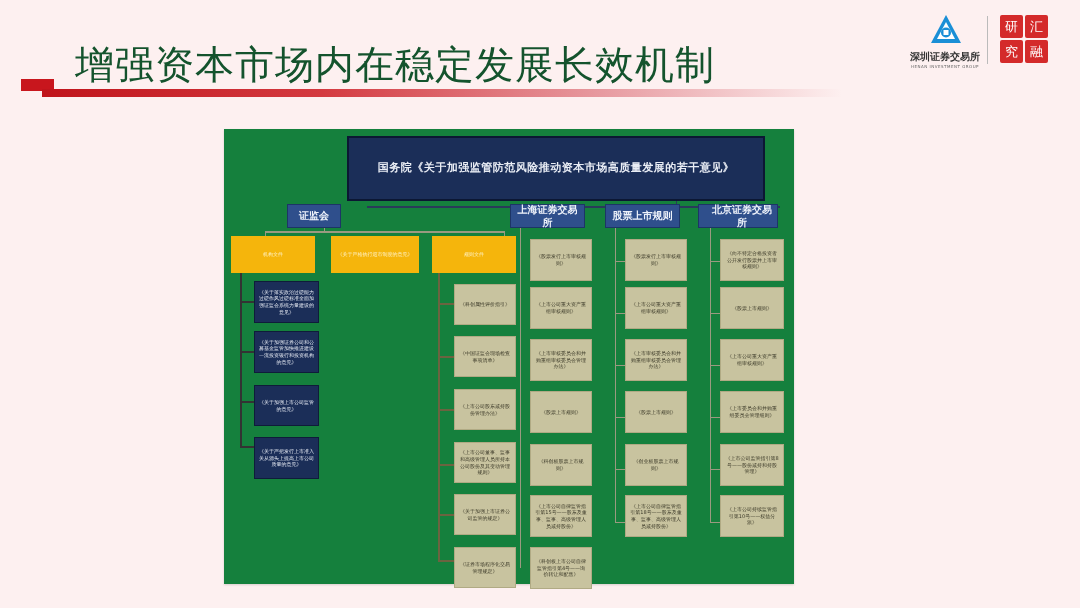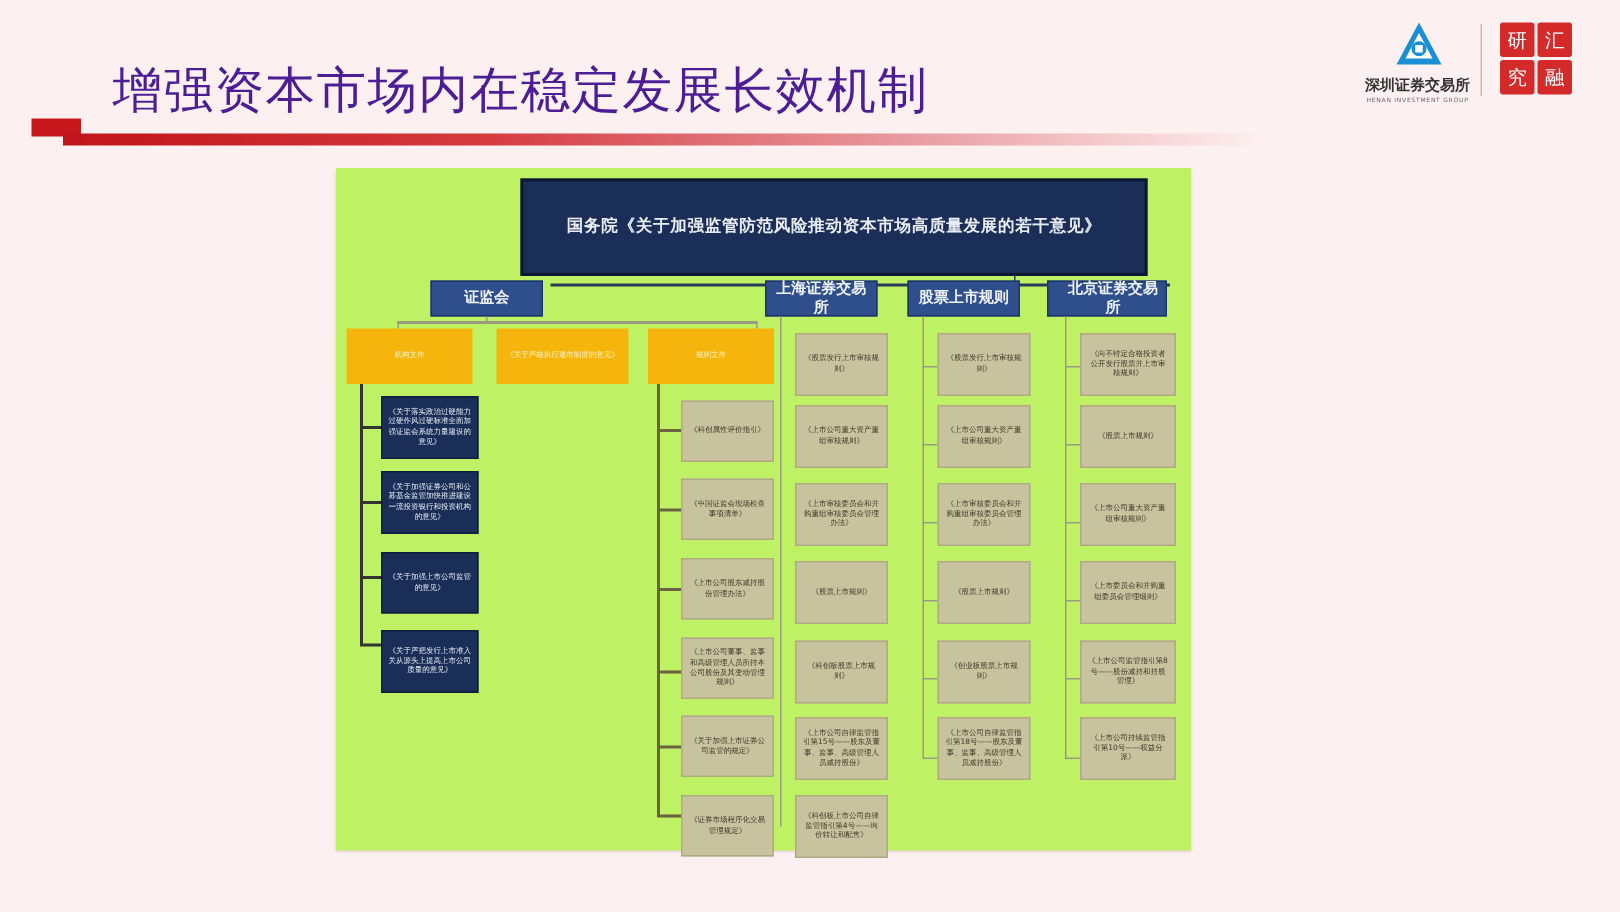--- a/index.html
+++ b/index.html
@@ -4,21 +4,21 @@
 <style>
   * { box-sizing: border-box; margin: 0; padding: 0; }
   html, body { width: 1080px; height: 608px; overflow: hidden; }
   body {
     background: #fdf0f0;
     font-family: "DejaVu Sans", "Liberation Sans", sans-serif;
     position: relative;
   }
   .slide-title {
     position: absolute; left: 75px; top: 38px;
-    font-size: 33px; color: #4c1d95; letter-spacing: 1px;
+    font-size: 39px; color: #14532d; letter-spacing: 1px;
     font-weight: normal;
   }
   .title-bar-block {
     position: absolute; left: 21px; top: 79px; width: 33px; height: 12px;
     background: #c8161d;
   }
   .title-bar-line {
     position: absolute; left: 42px; top: 89px; width: 800px; height: 8px;
     background: linear-gradient(to right, #c0141b 0%, #d43a40 35%, #e79aa0 70%, rgba(253,240,240,0) 100%);
   }
@@ -26,22 +26,22 @@
   .logo-group { position: absolute; left: 910px; top: 14px; width: 70px; height: 56px; }
   .logo-mark { position: absolute; left: 20px; top: 0; width: 32px; height: 32px; }
   .logo-cn { position: absolute; left: 0; top: 36px; width: 70px; text-align: center; font-size: 10px; color: #333; font-weight: bold; letter-spacing: 0; }
   .logo-en { position: absolute; left: 0; top: 50px; width: 70px; text-align: center; font-size: 4px; color: #666; letter-spacing: 0.5px; }
   .logo-divider { position: absolute; left: 987px; top: 16px; width: 1px; height: 48px; background: #bbb; }
   .seal { position: absolute; left: 1000px; top: 15px; width: 48px; height: 48px; display: grid; grid-template-columns: 1fr 1fr; grid-template-rows: 1fr 1fr; gap: 2px; }
   .seal-cell { background: #d42a2a; color: #fff; font-size: 13px; display: flex; align-items: center; justify-content: center; border-radius: 2px; }
 
   
   .panel {
-    position: absolute; left: 224px; top: 112px; width: 570px; height: 455px;
-    background: #bef264;
+    position: absolute; left: 224px; top: 129px; width: 570px; height: 455px;
+    background: #15803d;
     box-shadow: 0 1px 2px rgba(0,0,0,0.15);
   }
   .box { position: absolute; display: flex; align-items: center; justify-content: center; text-align: center; line-height: 1.35; padding: 2px 4px; }
   .navy { background: #1b2e58; color: #e8ecf4; border: 1px solid #0f1c3a; }
   .blue { background: #2f4f8c; color: #eef2fa; border: 1px solid #1d3566; }
   .gold { background: #f5b50c; color: #fff3c8; }
   .khaki { background: #c8c39f; color: #3d3b2a; border: 1px solid #b0aa84; }
   .root-box { left: 123px; top: 7px; width: 418px; height: 65px; font-size: 11px; font-weight: bold; letter-spacing: 0.5px; border: 2px solid #0c1733; }
   .l1 { top: 72px; height: 24px; font-size: 10px; font-weight: bold; }
   .gold-box { top: 107px; height: 37px; font-size: 5px; }
@@ -77,21 +77,21 @@
   <div class="seal-cell">融</div>
 </div>
 
 <div class="panel">
 
   <div class="box navy root-box">国务院《关于加强监管防范风险推动资本市场高质量发展的若干意见》</div>
 
   <div class="line navyline" style="left:452px;top:72px;width:1px;height:6px;"></div>
   <div class="line navyline" style="left:143px;top:77px;width:413px;height:2px;"></div>
 
-  <div class="box blue l1" style="left:63px;top:75px;width:75px;">证监会</div>
+  <div class="box blue l1" style="left:63px;top:75px;width:54px;">证监会</div>
   <div class="box blue l1" style="left:286px;top:75px;width:75px;">上海证券交易所</div>
   <div class="box blue l1" style="left:381px;top:75px;width:75px;">股票上市规则</div>
   <div class="box blue l1" style="left:474px;top:75px;width:80px;padding-left:12px;">北京证券交易所</div>
 
   <div class="line" style="left:41px;top:102px;width:240px;height:2px;"></div>
   <div class="line" style="left:100px;top:99px;width:1px;height:5px;"></div>
   <div class="line" style="left:41px;top:102px;width:1px;height:5px;"></div>
   <div class="line" style="left:280px;top:102px;width:1px;height:5px;"></div>
 
   <div class="box gold gold-box" style="left:7px;width:84px;">机构文件</div>

